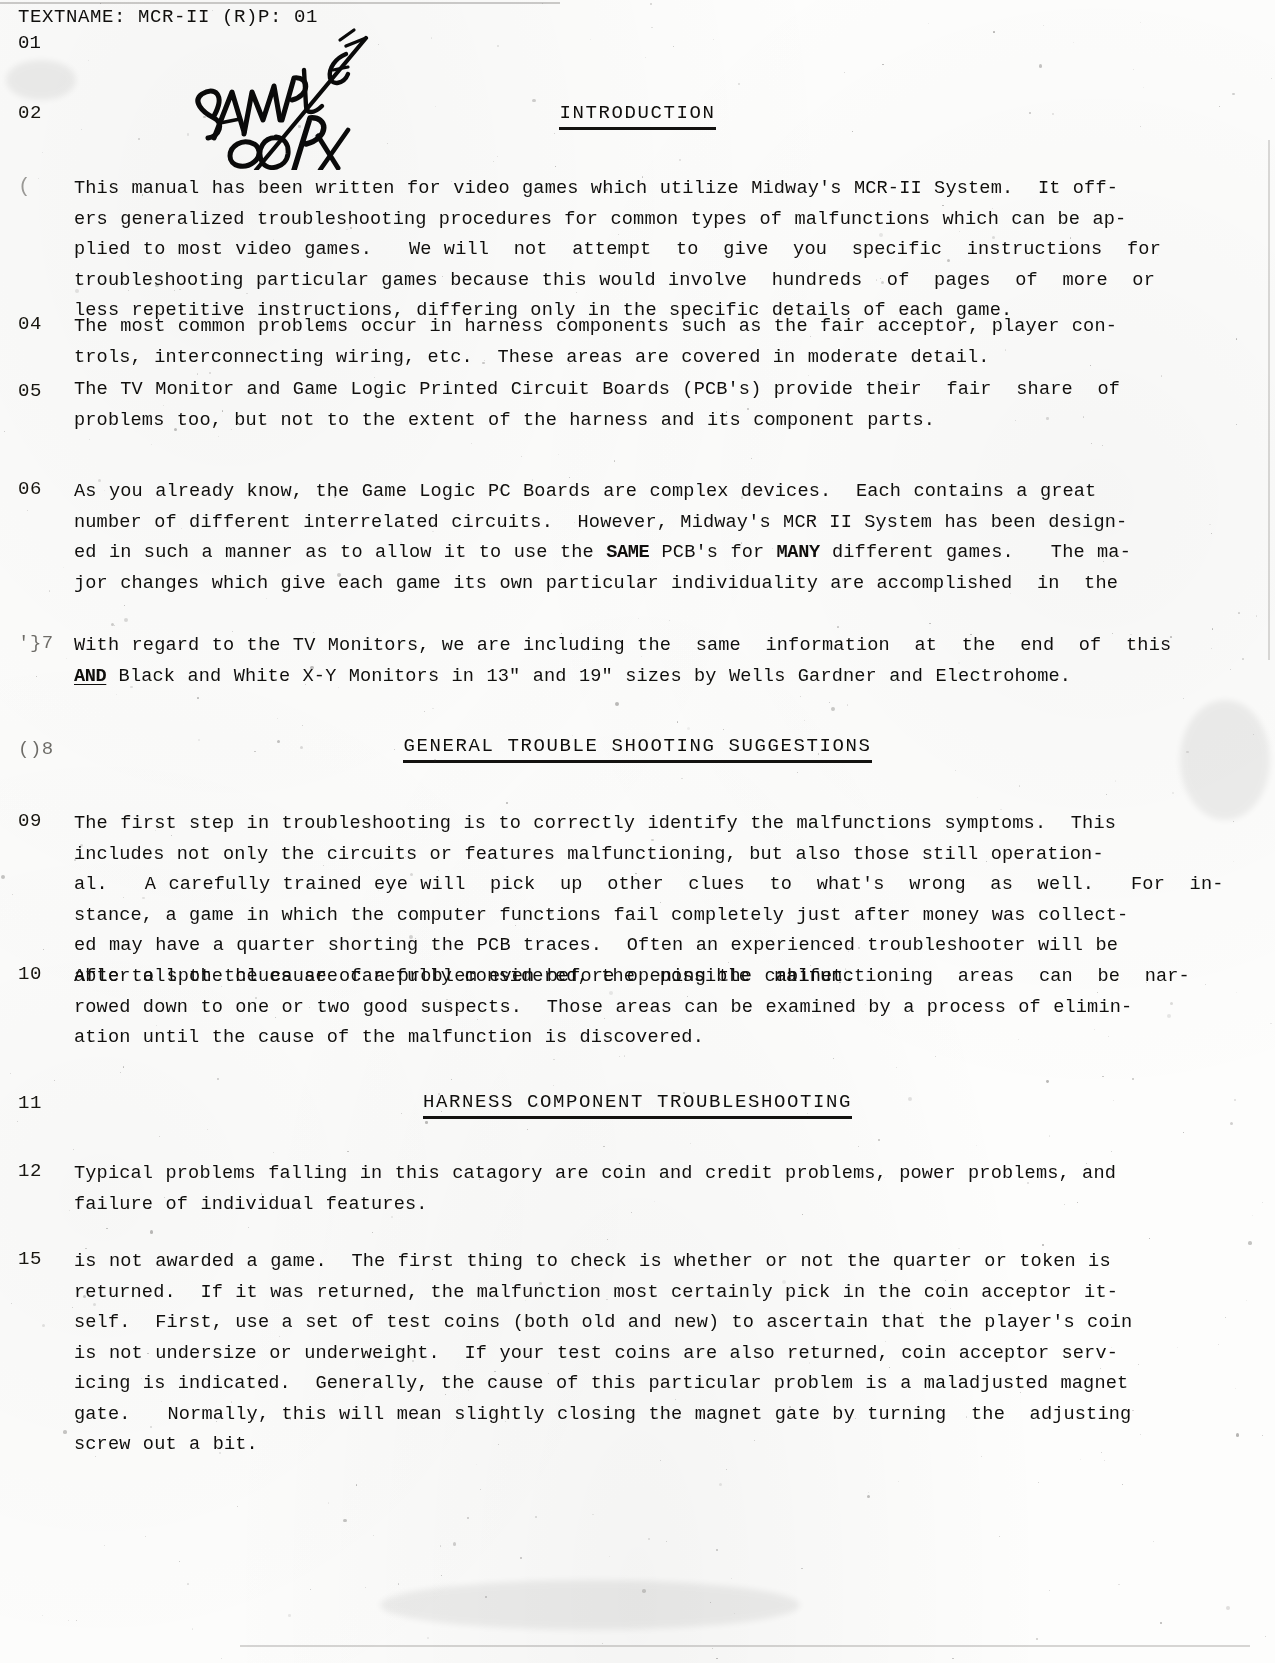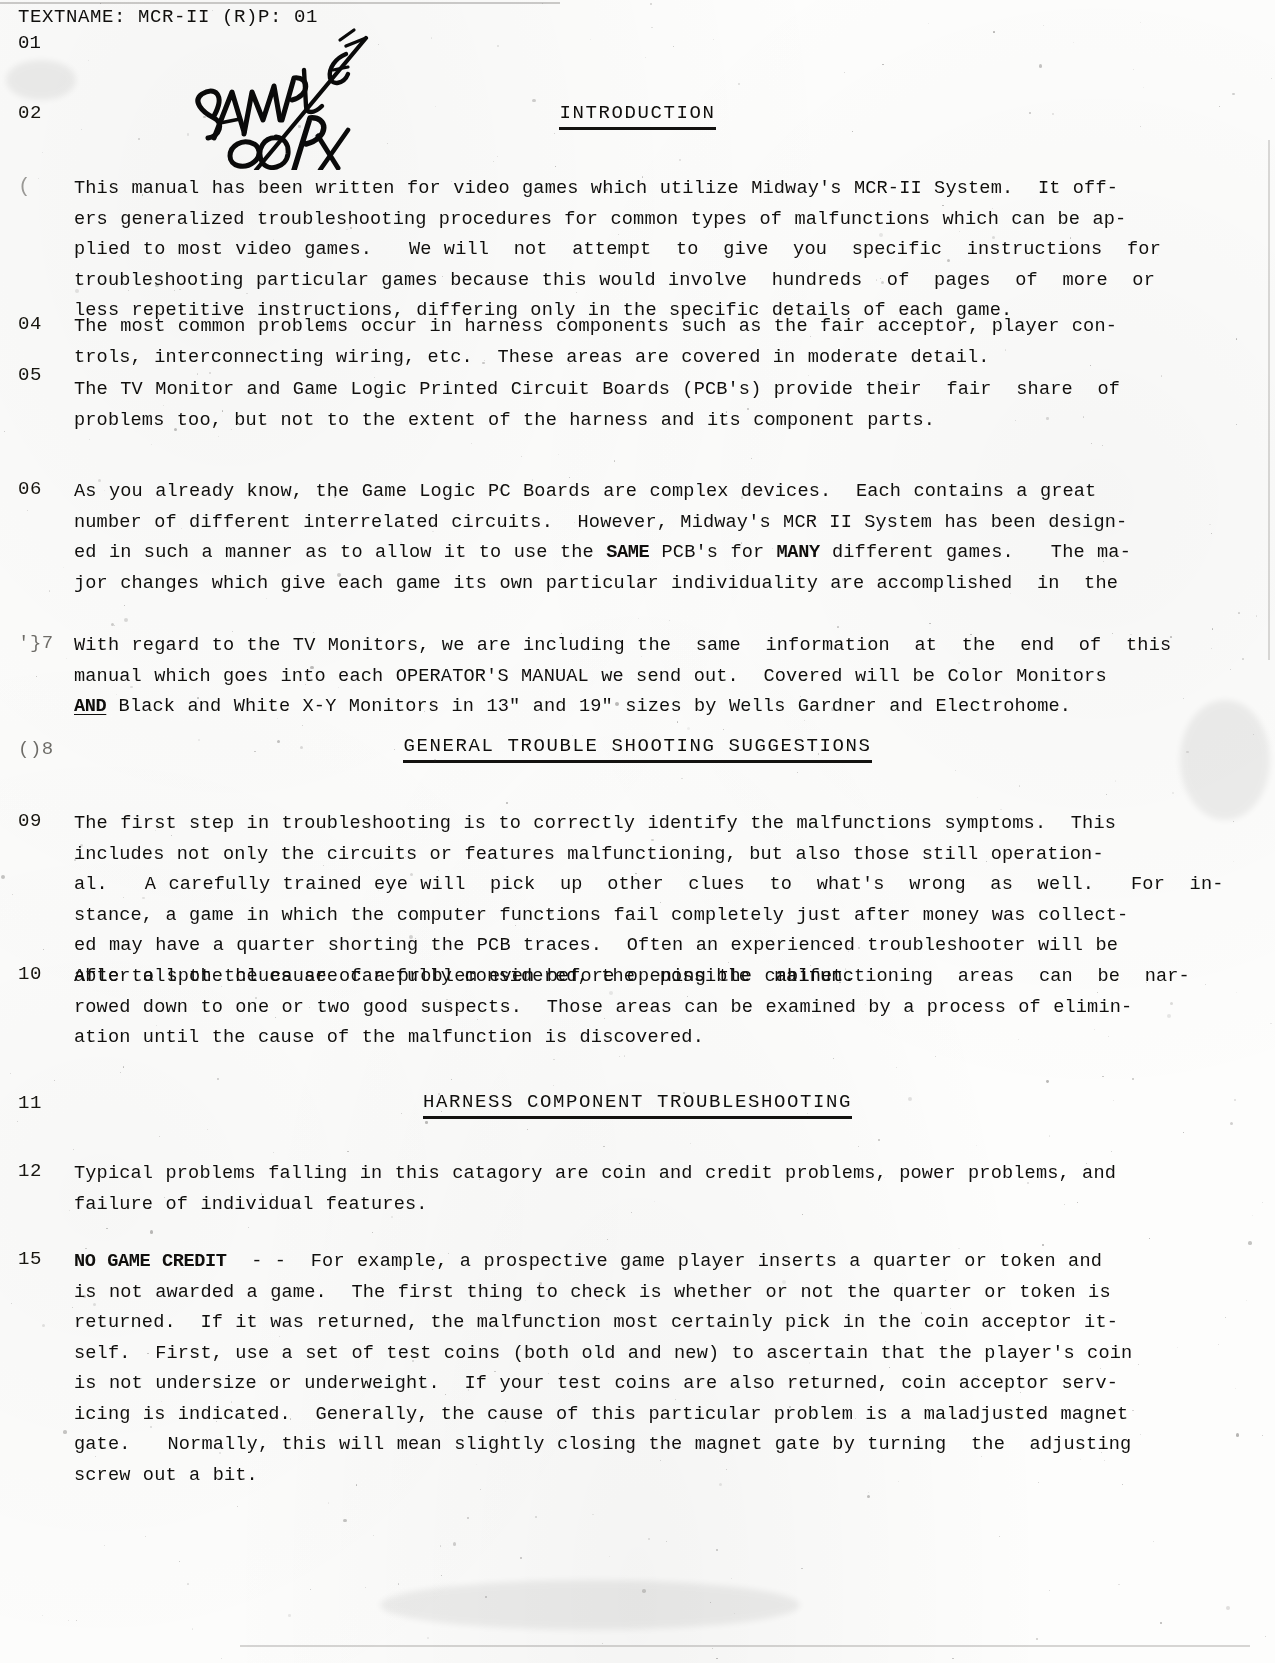--- a/index.html
+++ b/index.html
@@ -701,38 +701,37 @@
     <span class="ln">troubleshooting particular games because this would involve  hundreds  of  pages  of  more  or</span>
     <span class="ln">less repetitive instructions, differing only in the specific details of each game.</span>
   </div>
 
   <div class="lnum" style="top:313px;">04</div>
   <div class="para" style="top:312px;">
     <span class="ln">The most common problems occur in harness components such as the fair acceptor, player con-</span>
     <span class="ln">trols, interconnecting wiring, etc.  These areas are covered in moderate detail.</span>
   </div>
 
-  <div class="lnum" style="top:364px;">05</div>
+  <div class="lnum" style="top:380px;">05</div>
   <div class="para" style="top:375px;">
     <span class="ln">The TV Monitor and Game Logic Printed Circuit Boards (PCB's) provide their  fair  share  of</span>
     <span class="ln">problems too, but not to the extent of the harness and its component parts.</span>
   </div>
 
   <div class="lnum" style="top:478px;">06</div>
   <div class="para" style="top:477px;">
     <span class="ln">As you already know, the Game Logic PC Boards are complex devices.  Each contains a great</span>
     <span class="ln">number of different interrelated circuits.  However, Midway's MCR II System has been design-</span>
     <span class="ln"><span>ed in such a manner as to allow it to use the </span><b class="hv">SAME</b><span> PCB's for </span><b class="hv">MANY</b><span> different games.   The ma-</span></span>
     <span class="ln">jor changes which give each game its own particular individuality are accomplished  in  the</span>
   </div>
 
   <div class="lnum faded" style="top:632px;">'}7</div>
   <div class="para" style="top:631px;">
     <span class="ln">With regard to the TV Monitors, we are including the  same  information  at  the  end  of  this</span>
-    <span class="ln">manual which goes into each OPERATOR'S MANUAL we send out.  Covered will be Color Monitors</span>
     <span class="ln"><b class="hv"><u class="hv">AND</u></b><span> Black and White X-Y Monitors in 13" and 19" sizes by Wells Gardner and Electrohome.</span></span>
   </div>
 
   <div class="lnum faded" style="top:738px;">()8</div>
   <div class="heading" style="top:735px;">
     <span>GENERAL TROUBLE SHOOTING SUGGESTIONS</span>
   </div>
 
   <div class="lnum" style="top:810px;">09</div>
   <div class="para" style="top:809px;">
@@ -757,21 +756,20 @@
   </div>
 
   <div class="lnum" style="top:1160px;">12</div>
   <div class="para" style="top:1159px;">
     <span class="ln">Typical problems falling in this catagory are coin and credit problems, power problems, and</span>
     <span class="ln">failure of individual features.</span>
   </div>
 
   <div class="lnum" style="top:1248px;">15</div>
   <div class="para" style="top:1247px;">
-    <span class="ln"><b class="hv">NO GAME CREDIT</b><span>  - -  For example, a prospective game player inserts a quarter or token and</span></span>
     <span class="ln">is not awarded a game.  The first thing to check is whether or not the quarter or token is</span>
     <span class="ln">returned.  If it was returned, the malfunction most certainly pick in the coin acceptor it-</span>
     <span class="ln">self.  First, use a set of test coins (both old and new) to ascertain that the player's coin</span>
     <span class="ln">is not undersize or underweight.  If your test coins are also returned, coin acceptor serv-</span>
     <span class="ln">icing is indicated.  Generally, the cause of this particular problem is a maladjusted magnet</span>
     <span class="ln">gate.   Normally, this will mean slightly closing the magnet gate by turning  the  adjusting</span>
     <span class="ln">screw out a bit.</span>
   </div>
 
   <div class="edge-mark" style="left:0; top:2px; width:560px; height:1.5px; opacity:0.25;"></div>

